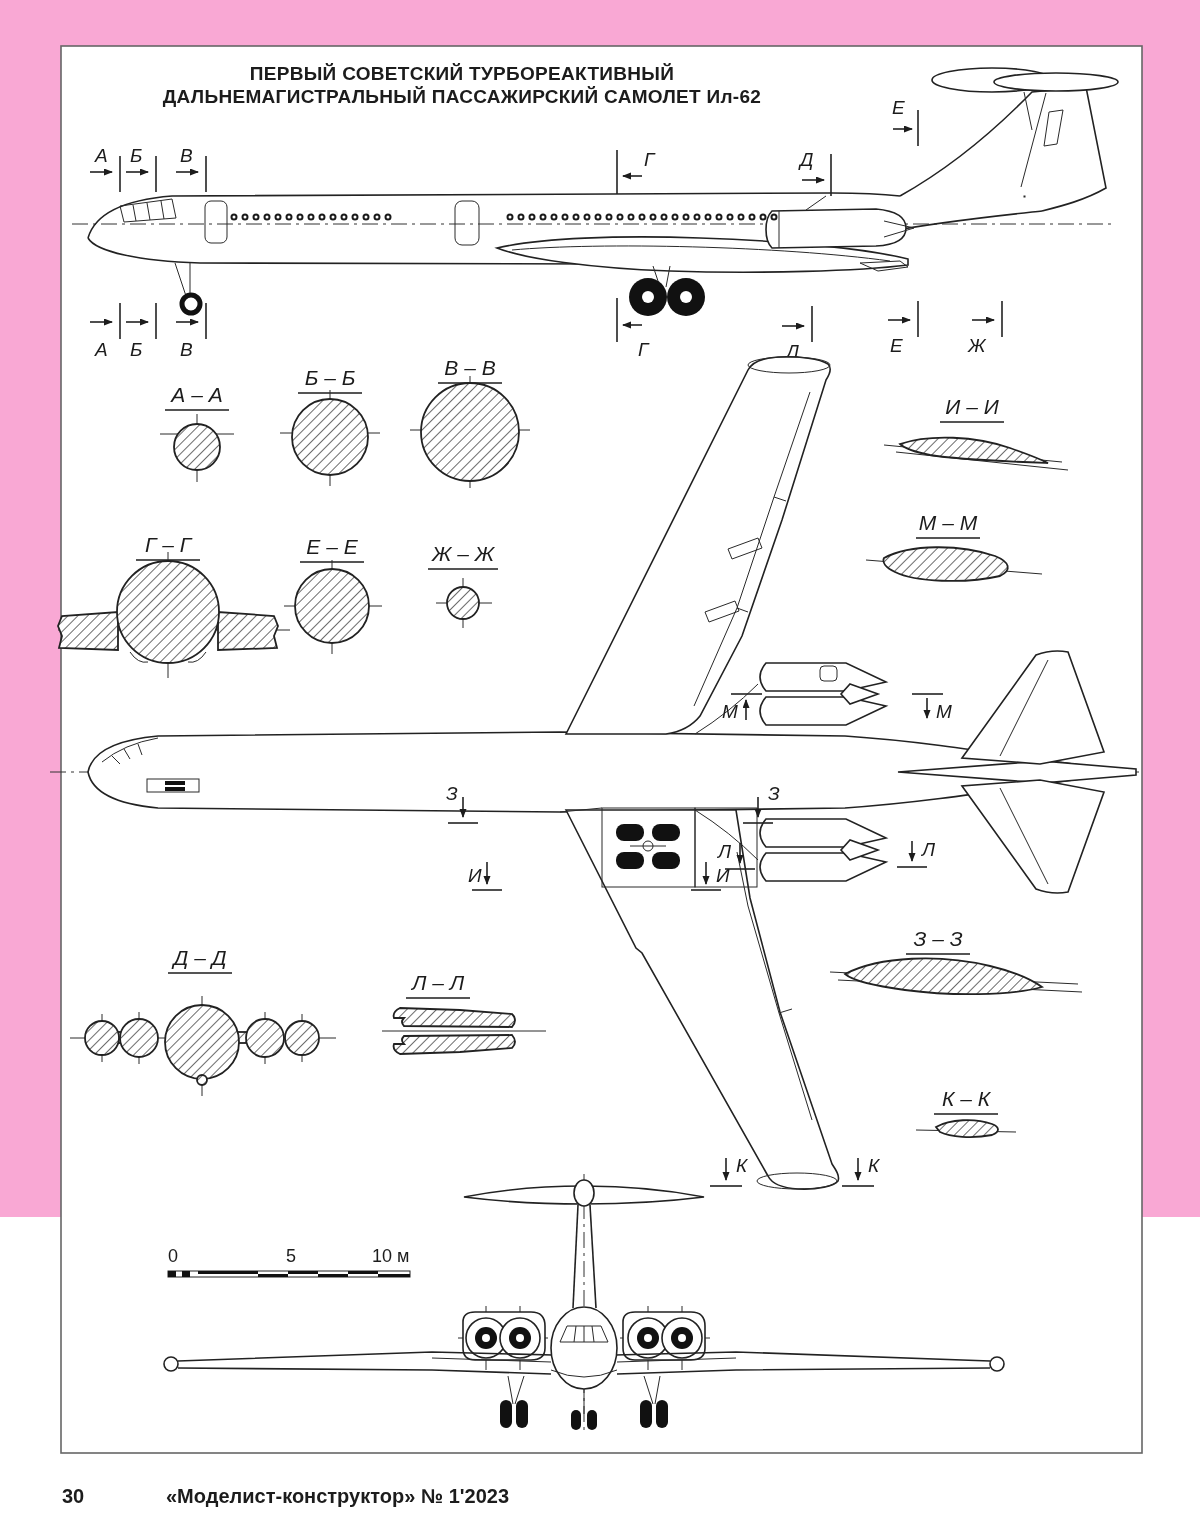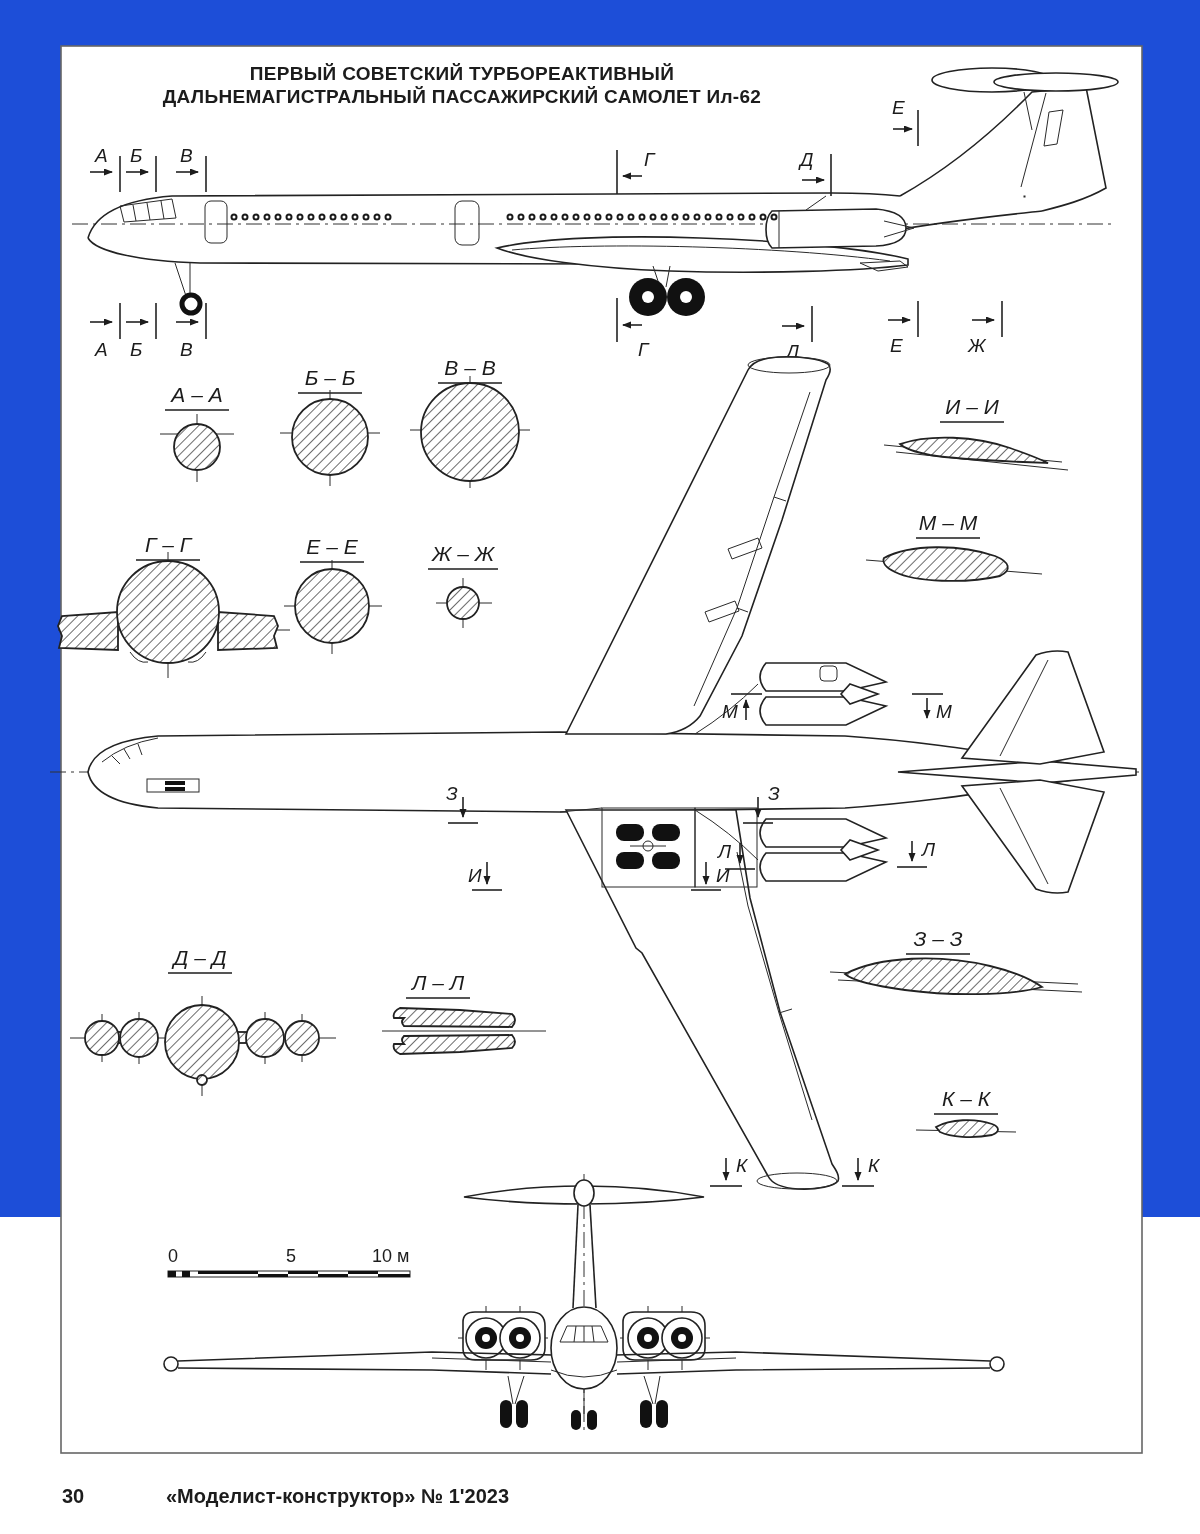--- a/index.html
+++ b/index.html
@@ -1,17 +1,17 @@
 <!DOCTYPE html>
 <html><head>
 <meta charset="utf-8">
 <style>
   html,body{margin:0;padding:0;background:#ffffff;width:1200px;height:1534px;
     font-family:"Liberation Sans",sans-serif;}
-  #page{position:relative;width:1200px;height:1217px;background:#1d4ed8;}
+  #page{position:relative;width:1200px;height:1217px;background:#f9a8d4;}
   svg text{fill:#1c1c1c;}
   .title-t{font:bold 19px "Liberation Sans",sans-serif;letter-spacing:.3px;}
   .sec-t{font:italic 21px "Liberation Sans",sans-serif;}
   .mk-t{font:italic 19px "Liberation Sans",sans-serif;}
   .sc-t{font:18px "Liberation Sans",sans-serif;}
   .ft-t{font:bold 20px "Liberation Sans",sans-serif;}
   .ln{stroke:#222;stroke-width:1.6;fill:none;}
   .lnth{stroke:#2a2a2a;stroke-width:1;fill:none;}
   .wh{fill:#fff;stroke:#222;stroke-width:1.6;}
   .hat{fill:url(#hatch);stroke:#222;stroke-width:1.8;}

